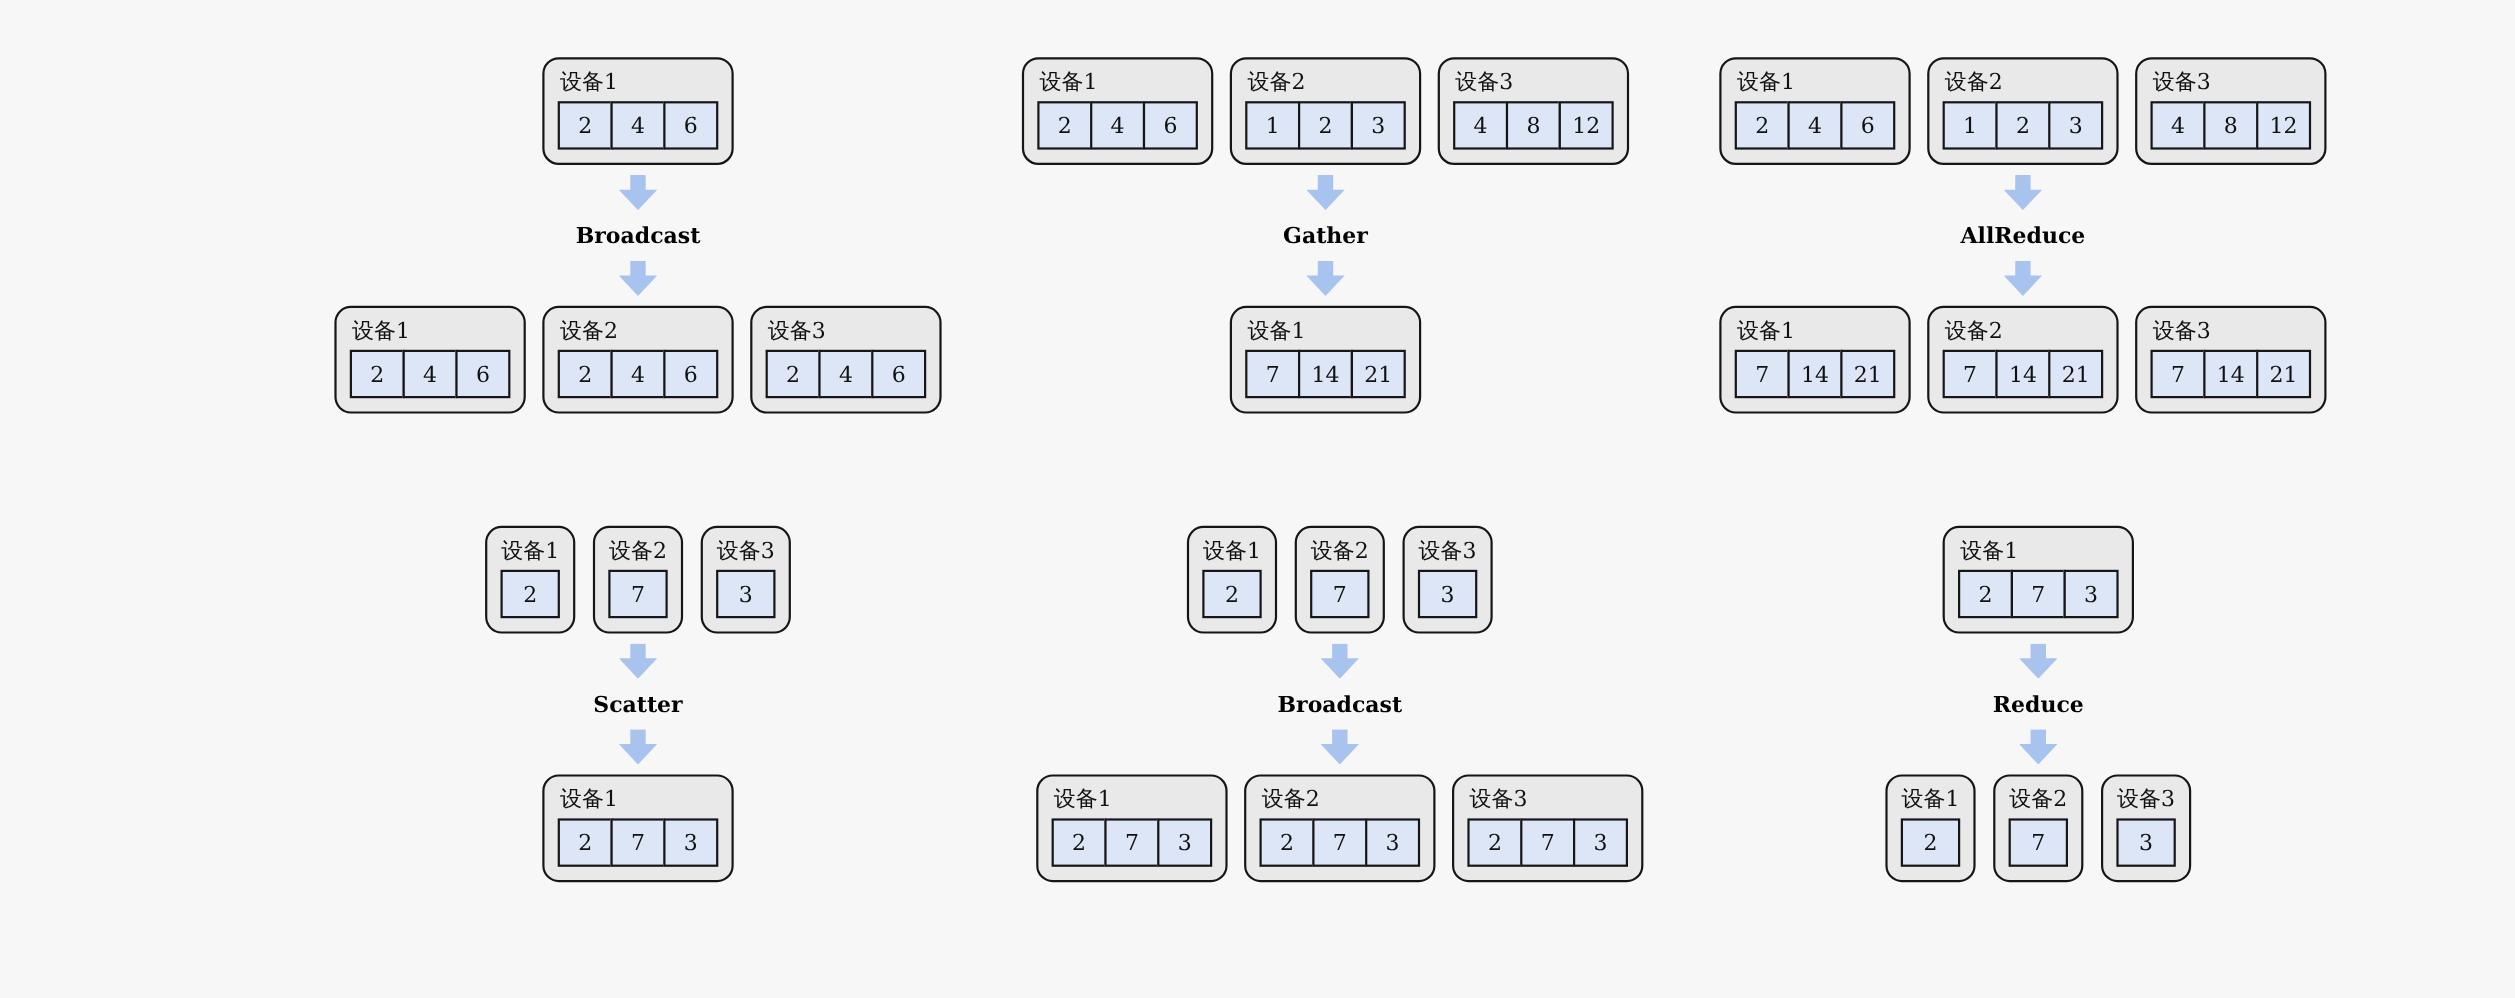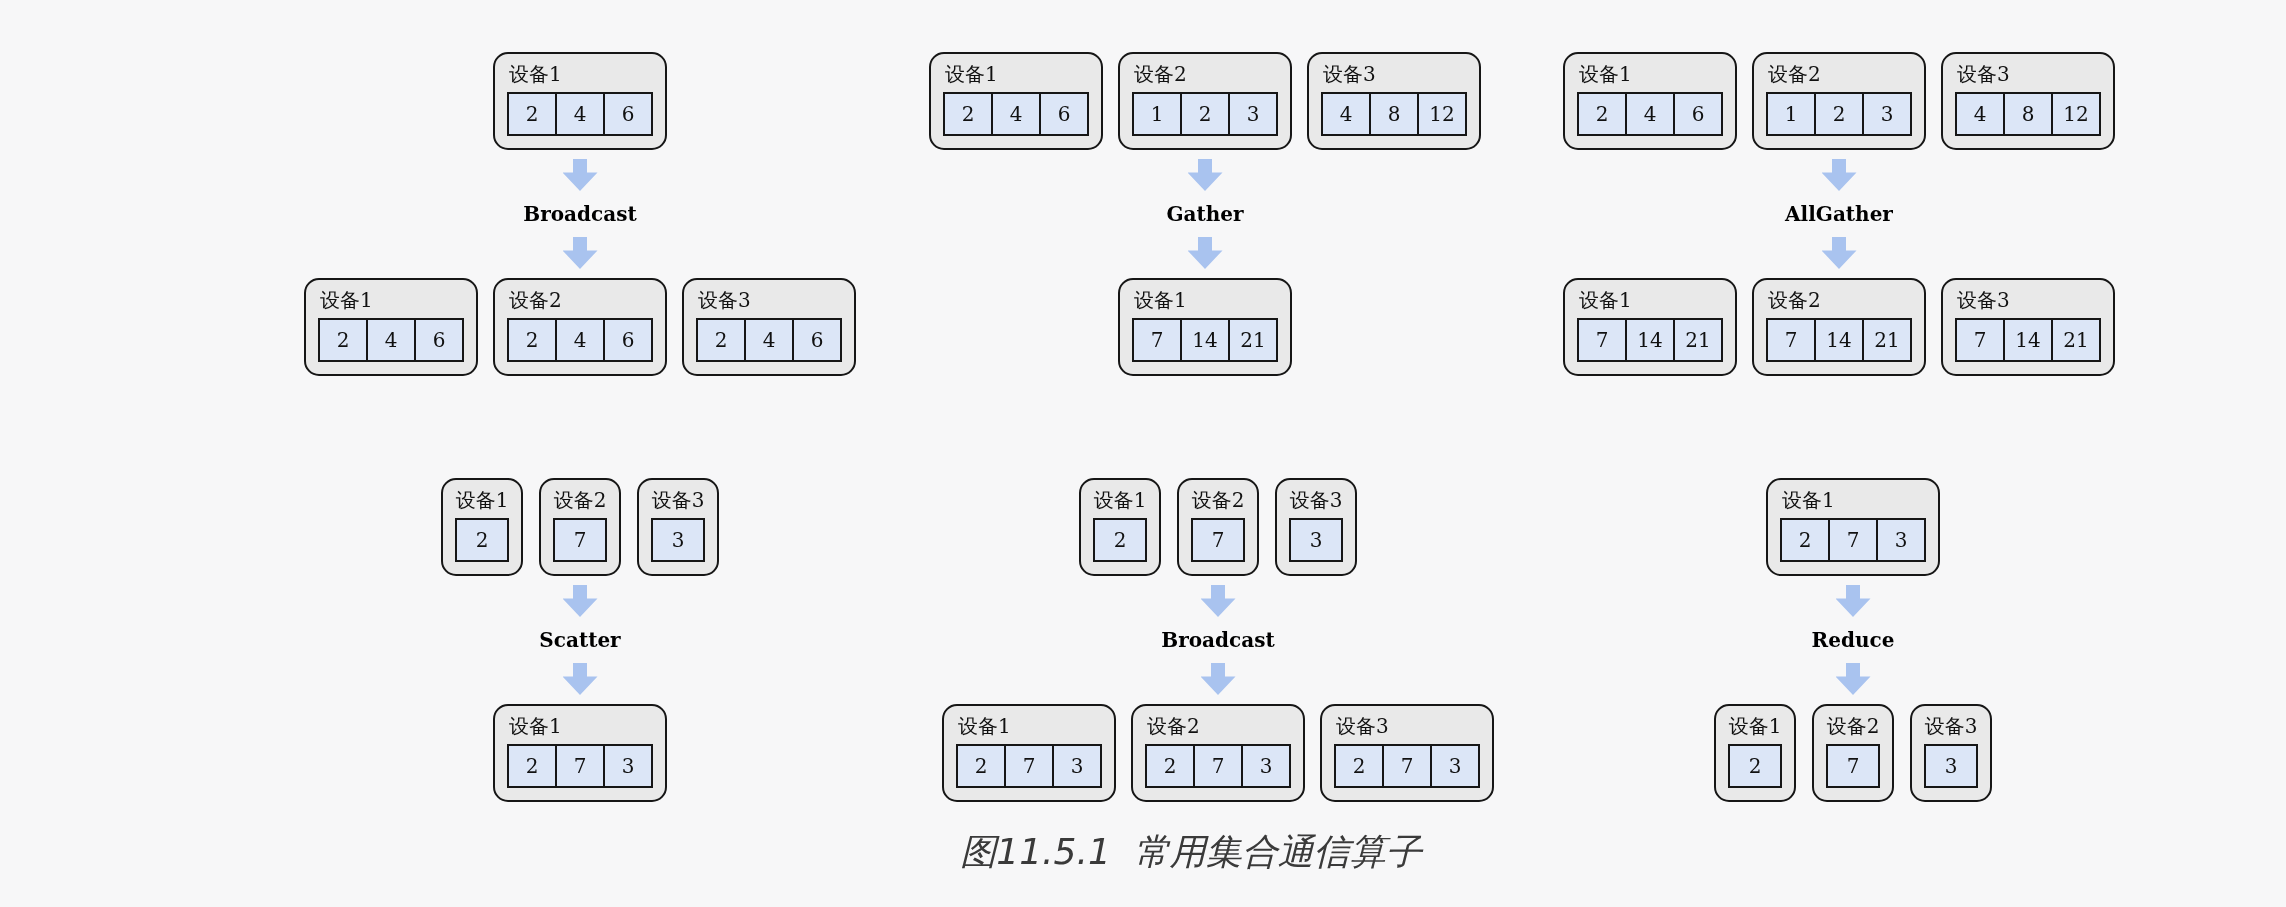--- a/index.html
+++ b/index.html
@@ -196,21 +196,21 @@
         <div class="device">
           <div class="device-label">设备3</div>
           <div class="cells">
             <div class="cell">4</div>
             <div class="cell">8</div>
             <div class="cell">12</div>
           </div>
         </div>
       </div>
       <div class="arrow"></div>
-      <div class="op-label">AllGather</div>
+      <div class="op-label">AllReduce</div>
       <div class="arrow"></div>
       <div class="device-row">
         <div class="device">
           <div class="device-label">设备1</div>
           <div class="cells">
             <div class="cell">7</div>
             <div class="cell">14</div>
             <div class="cell">21</div>
           </div>
         </div>
@@ -346,14 +346,13 @@
           </div>
         </div>
         <div class="device small">
           <div class="device-label">设备3</div>
           <div class="cells">
             <div class="cell">3</div>
           </div>
         </div>
       </div>
     </section>
-  <div class="caption">图11.5.1  常用集合通信算子</div>
 </main>
 
 </body></html>

